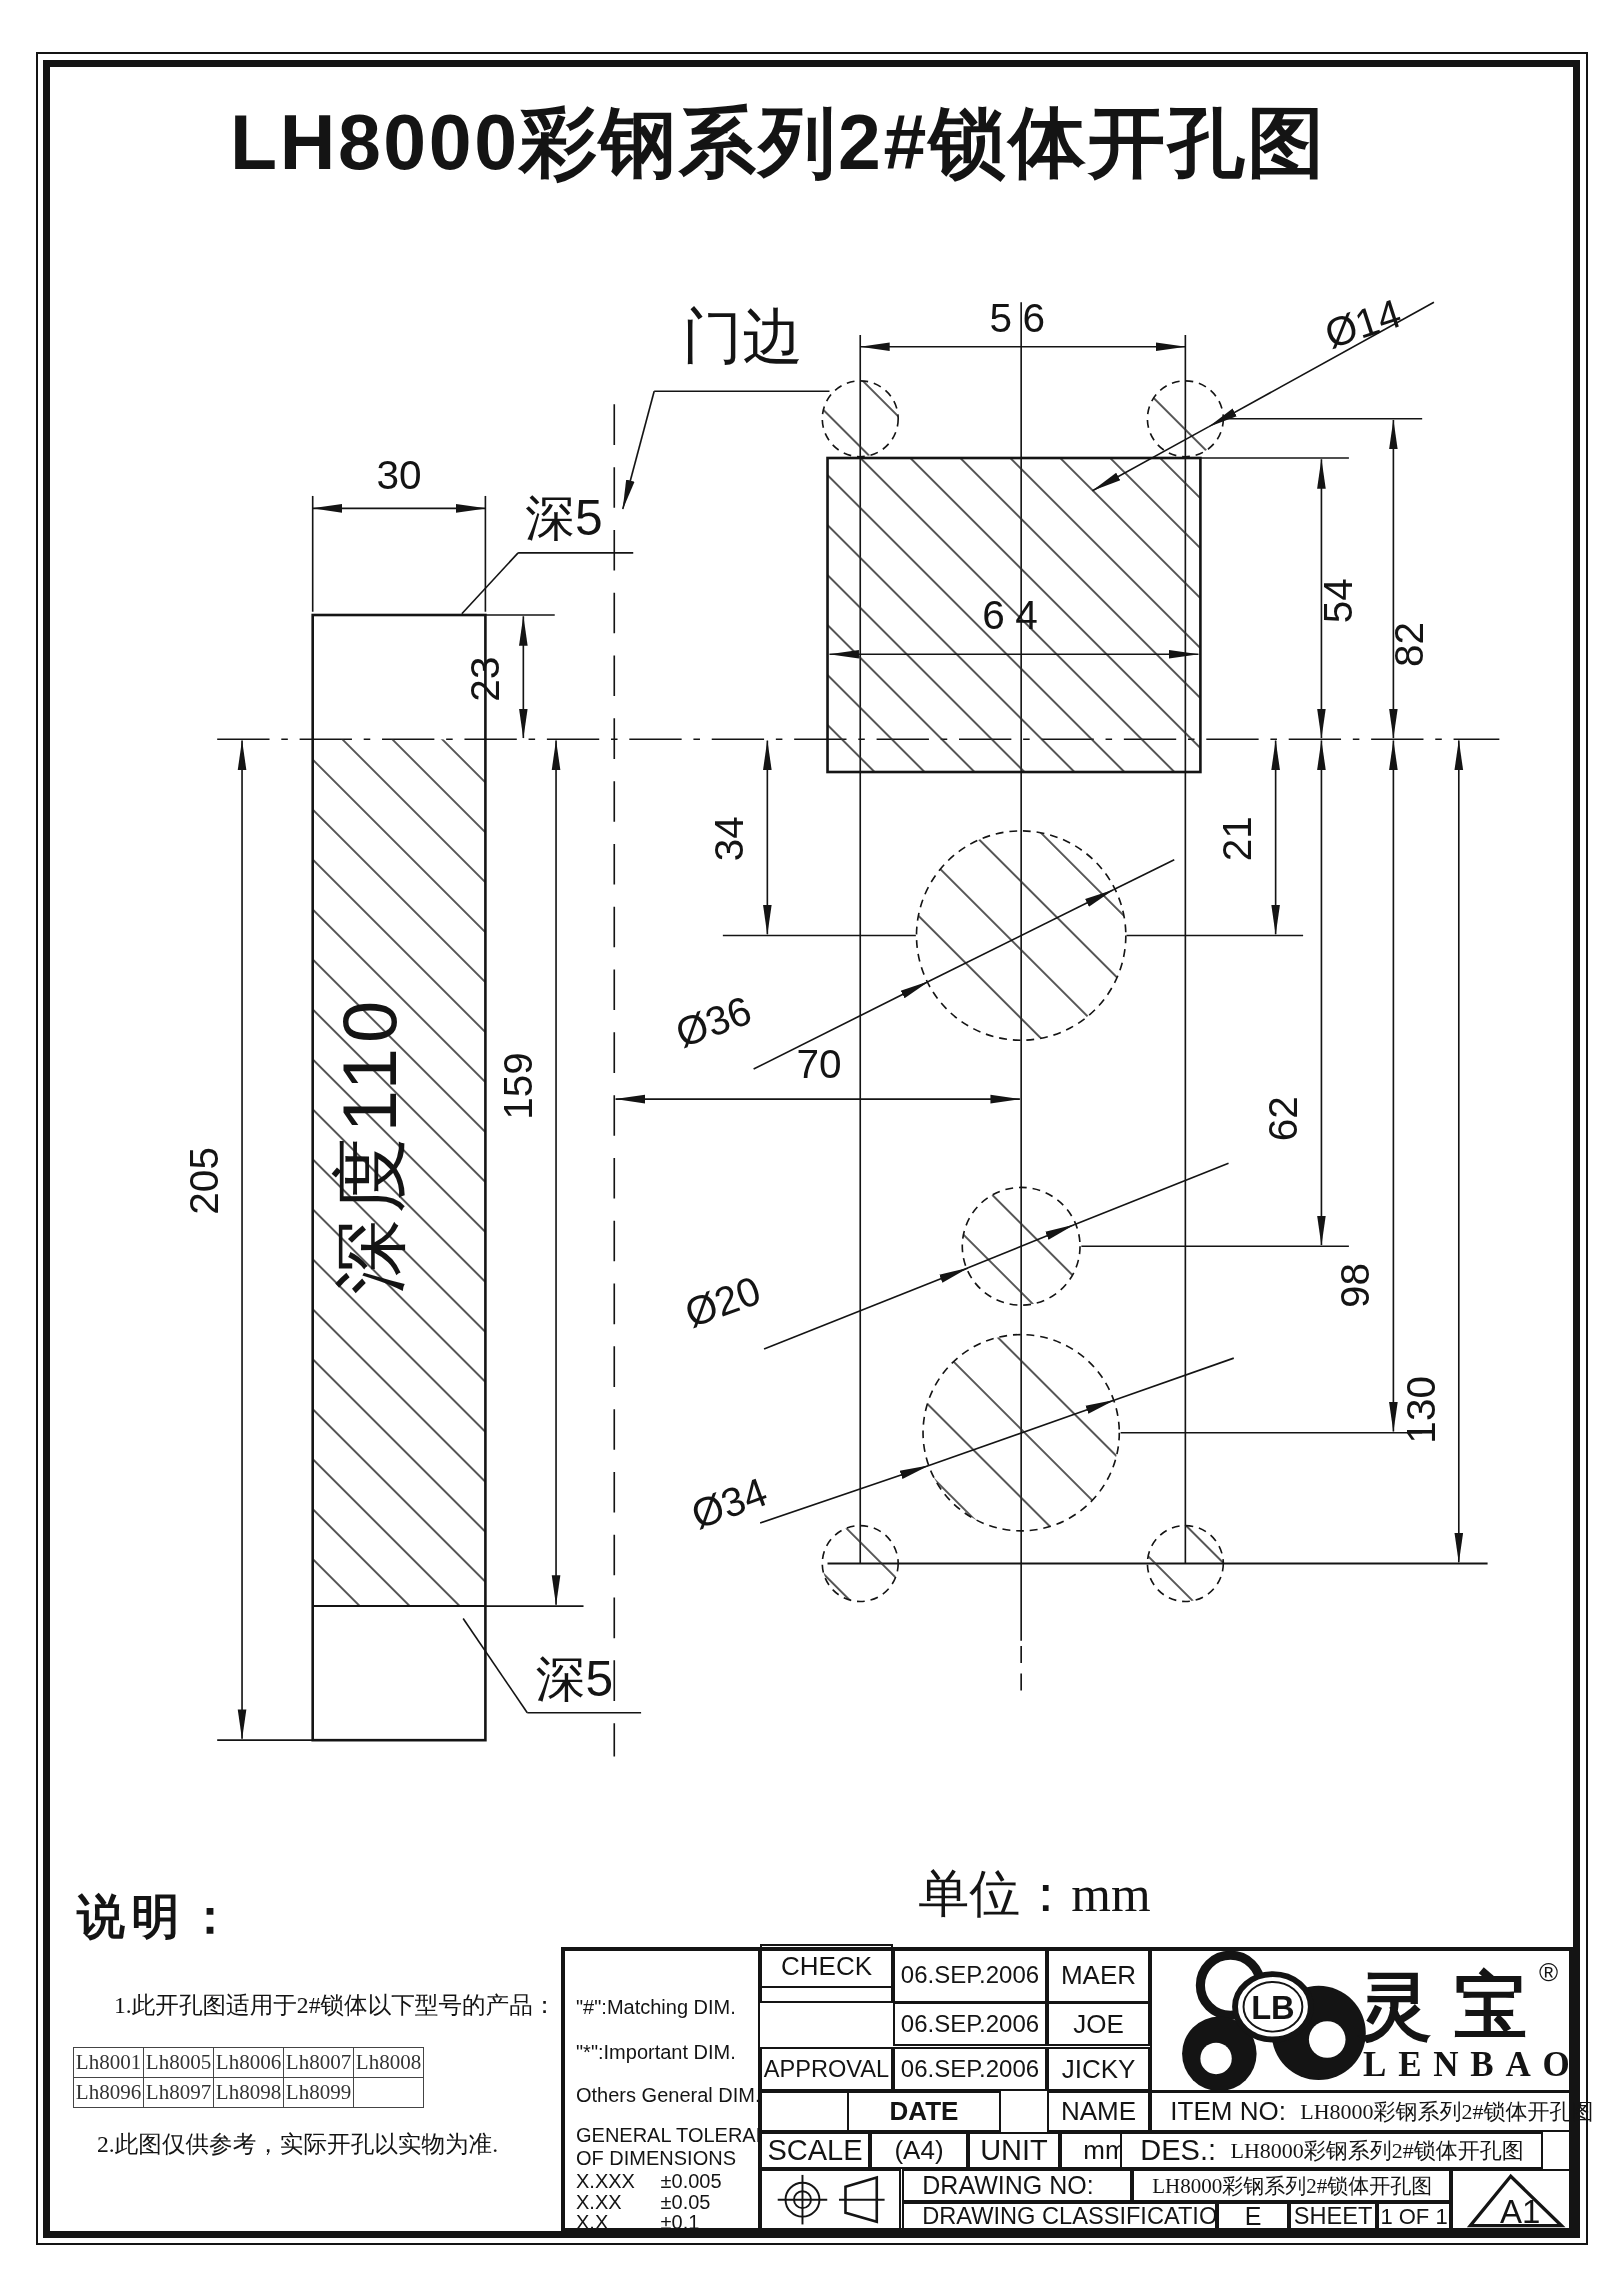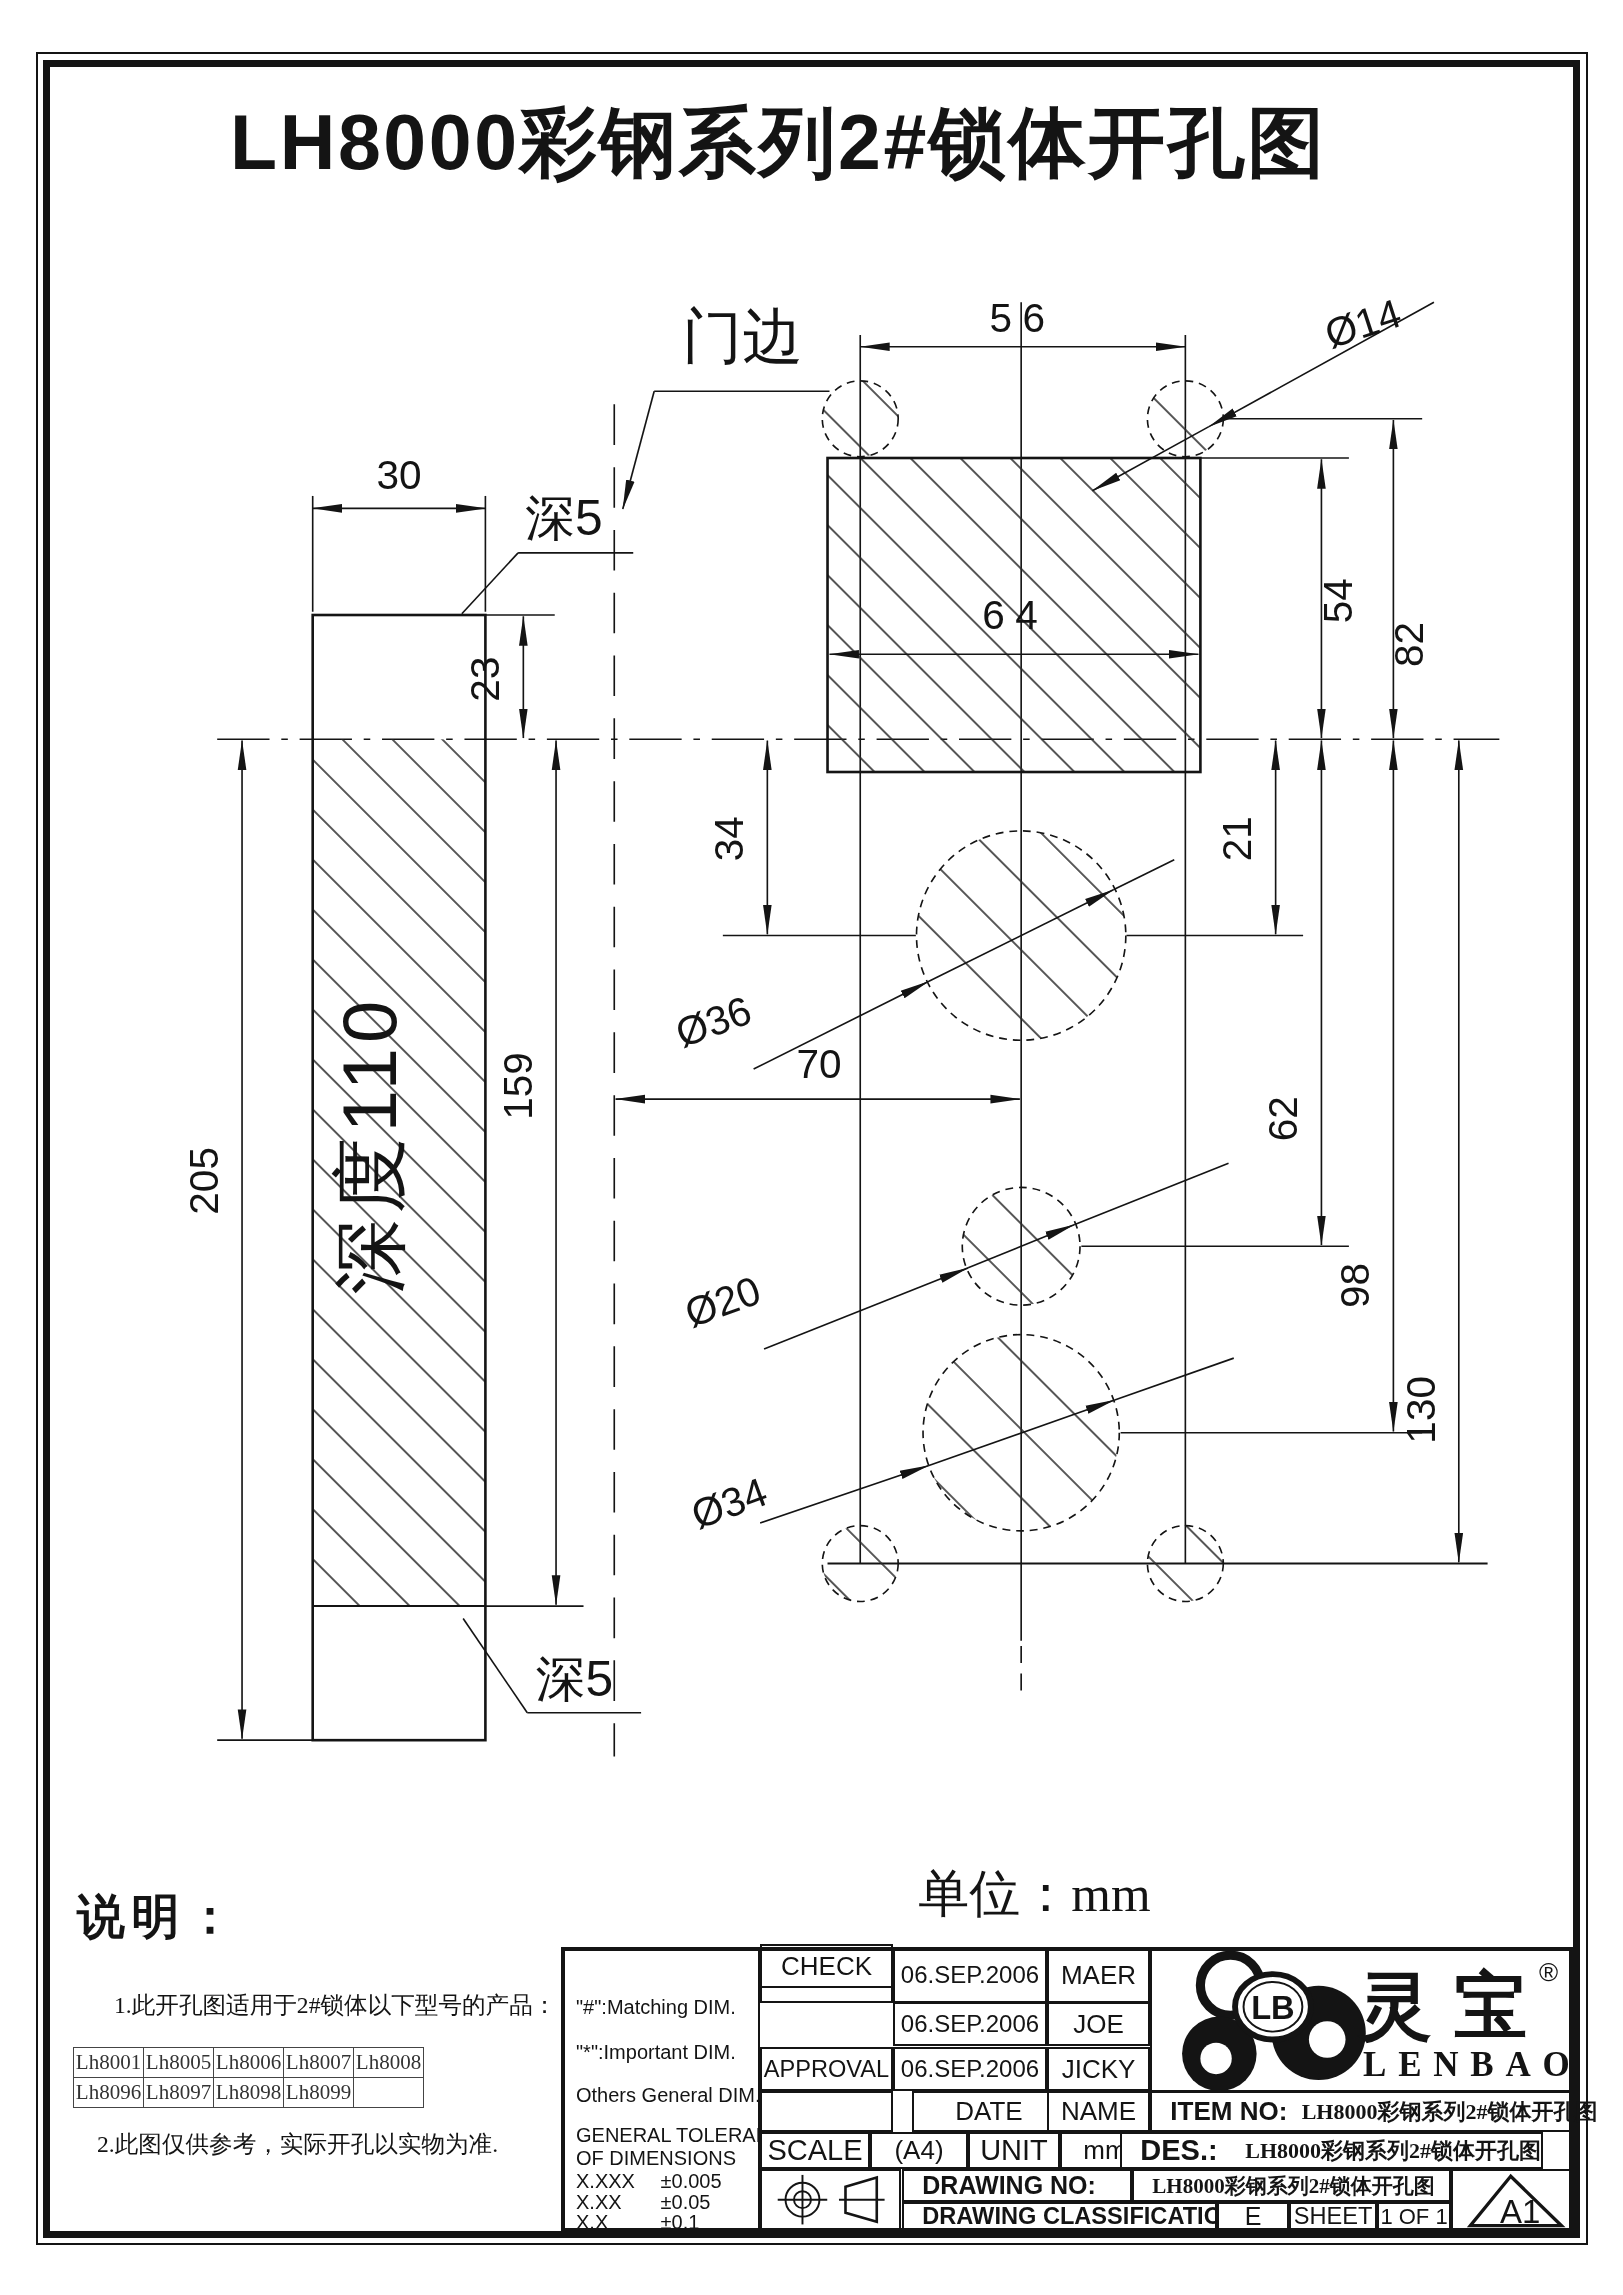--- a/index.html
+++ b/index.html
@@ -12,21 +12,21 @@
   .page-title{left:137px;top:92px;width:1283px;text-align:center;font-size:77px;font-weight:700;letter-spacing:2.6px;white-space:nowrap;}
   .unit-note{left:838px;top:1860px;width:393px;text-align:center;font-size:51px;font-family:"Liberation Serif","DejaVu Serif",serif;}
   .notes-head{left:77px;top:1885px;font-size:48px;font-weight:700;font-family:"Liberation Serif","DejaVu Serif",serif;letter-spacing:6.5px;}
   .note-line1{left:97px;top:1989px;font-size:23.6px;font-family:"Liberation Serif","DejaVu Serif",serif;margin-left:17px;}
   .note-line2{left:97px;top:2128px;font-size:23.6px;font-family:"Liberation Serif","DejaVu Serif",serif;}
   table.models{position:absolute;left:73px;top:2047px;border-collapse:collapse;}
   table.models td{width:69px;height:29px;border:1.6px solid #444;text-align:center;
        font-size:21px;font-family:"Liberation Serif","DejaVu Serif",serif;color:#333;padding:0;}
   .tb{position:absolute;border:2px solid #141414;box-sizing:border-box;background:#fff;
       display:flex;align-items:center;justify-content:center;font-size:26px;white-space:nowrap;}
-  .tb.left{justify-content:space-between;padding-left:18.3px;font-weight:bold;}
+  .tb.left{justify-content:flex-start;padding-left:18.3px;}
   .tb-outer{position:absolute;border:4.6px solid #141414;box-sizing:border-box;pointer-events:none;}
   .notes-col{font-size:20px;}
   .notes-col .nline{position:absolute;left:13px;white-space:nowrap;}
   .cjk-val{font-size:22px;font-family:"Liberation Serif","DejaVu Serif",serif;margin-left:14.4px;}
   .lbl{font-size:26px;}
   .logo-cn{position:absolute;left:207px;top:9.2px;font-size:73px;font-weight:700;letter-spacing:22px;
            font-family:"Liberation Serif","DejaVu Serif",serif;white-space:nowrap;}
   .logo-reg{position:absolute;left:387px;top:7.9px;font-size:26px;}
   .logo-en{position:absolute;left:211px;top:96px;font-size:35px;font-weight:700;letter-spacing:11.8px;
            font-family:"Liberation Serif","DejaVu Serif",serif;}
@@ -211,21 +211,21 @@
 
   <div class="tb" style="left:760px;top:1944px;width:133px;height:44px;">CHECK</div>
   <div class="tb" style="left:893px;top:2002px;width:154px;height:44px;font-size:24px;">06.SEP.2006</div>
   <div class="tb" style="left:1047px;top:2002px;width:103px;height:44px;">JOE</div>
 
   <div class="tb" style="left:760px;top:2047px;width:133px;height:44px;font-size:23.6px;">APPROVAL</div>
   <div class="tb" style="left:893px;top:2047px;width:154px;height:44px;font-size:24px;">06.SEP.2006</div>
   <div class="tb" style="left:1047px;top:2047px;width:103px;height:44px;">JICKY</div>
 
   <div class="tb" style="left:760px;top:2091px;width:133px;height:41px;"></div>
-  <div class="tb" style="left:912px;top:2091px;width:154px;height:41px;">DATE</div>
+  <div class="tb" style="left:847px;top:2091px;width:154px;height:41px;font-weight:bold;">DATE</div>
   <div class="tb" style="left:1047px;top:2091px;width:103px;height:41px;">NAME</div>
 
   <div class="tb" style="left:760px;top:2132px;width:110px;height:37px;font-size:29px;">SCALE</div>
   <div class="tb" style="left:870px;top:2132px;width:98px;height:37px;">(A4)</div>
   <div class="tb" style="left:968px;top:2132px;width:92px;height:37px;font-size:29px;">UNIT</div>
   <div class="tb" style="left:1060px;top:2132px;width:90px;height:37px;">mm</div>
 
   <div class="tb" style="left:1150px;top:1947px;width:423px;height:145px;">
     <svg class="abs" style="left:0;top:0;font-size:40px" width="423" height="145" viewBox="0 0 647 221">
       <circle cx="120" cy="55" r="46" fill="none" stroke="#141414" stroke-width="14"></circle>

